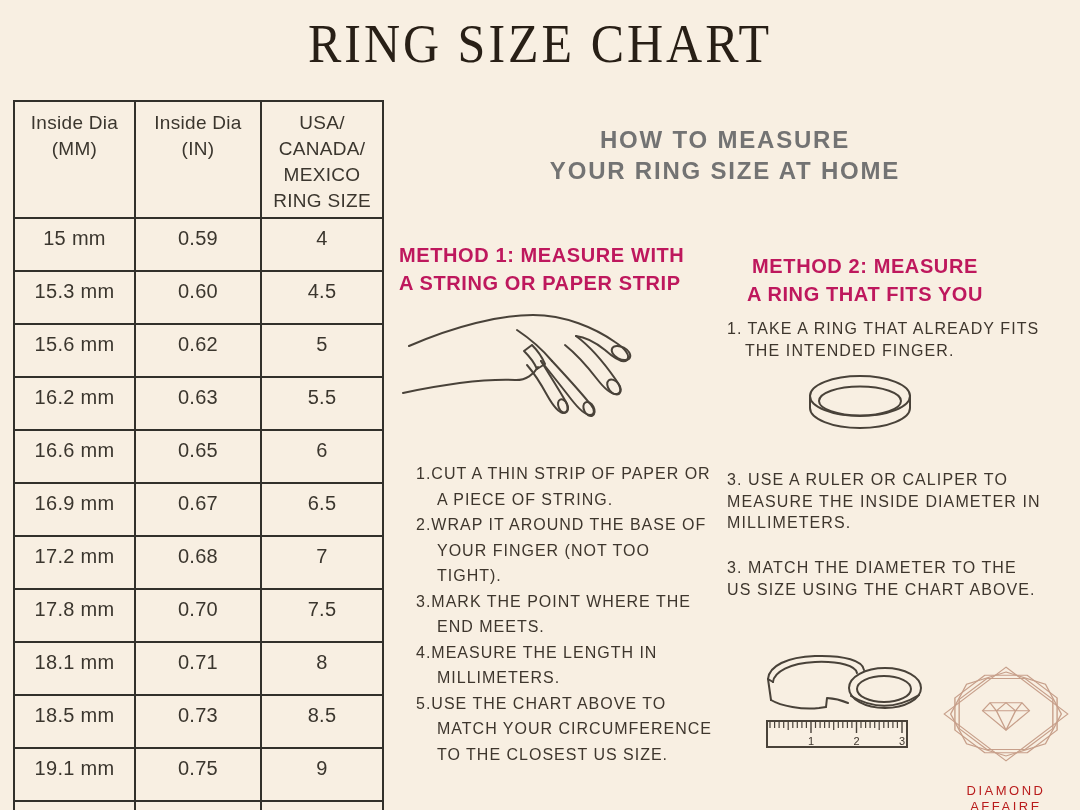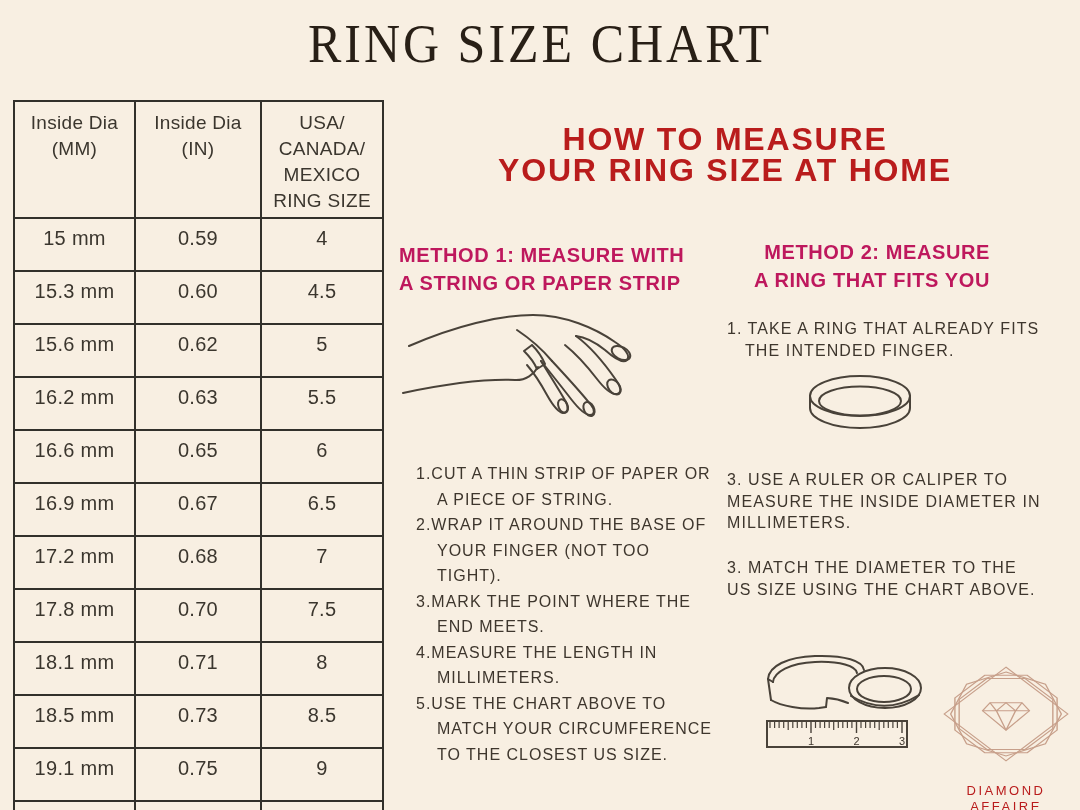--- a/index.html
+++ b/index.html
@@ -52,31 +52,31 @@
     margin-left:44px;
   }
   .size-table col.c1{width:121px}
   .size-table col.c2{width:126px}
   .size-table col.c3{width:122px}
   .hline{display:block;}
   
   .howto-heading{
     position:absolute;left:420px;top:124px;width:610px;
     text-align:center;
-    font-size:32px;font-weight:bold;
+    font-size:24px;font-weight:bold;
     letter-spacing:1.8px;line-height:31px;
-    color:#b91c1c;
+    color:#737373;
   }
   .method-heading{
     font-size:20px;font-weight:bold;
     letter-spacing:0.6px;line-height:28px;
     color:#be185d;
   }
   .m1-heading{position:absolute;left:399px;top:241px;width:305px;text-align:left;}
-  .m2-heading{position:absolute;left:740px;top:238px;width:250px;text-align:right;}
+  .m2-heading{position:absolute;left:740px;top:252px;width:250px;text-align:center;}
   
   .steps-list{
     position:absolute;left:401px;top:446px;width:300px;
     margin:15px;padding:0;list-style:none;
     font-size:16px;line-height:25.5px;letter-spacing:1px;
     color:#3e362d;
   }
   .steps-list li{padding-left:21px;text-indent:-21px;}
   .m2-step{
     position:absolute;

